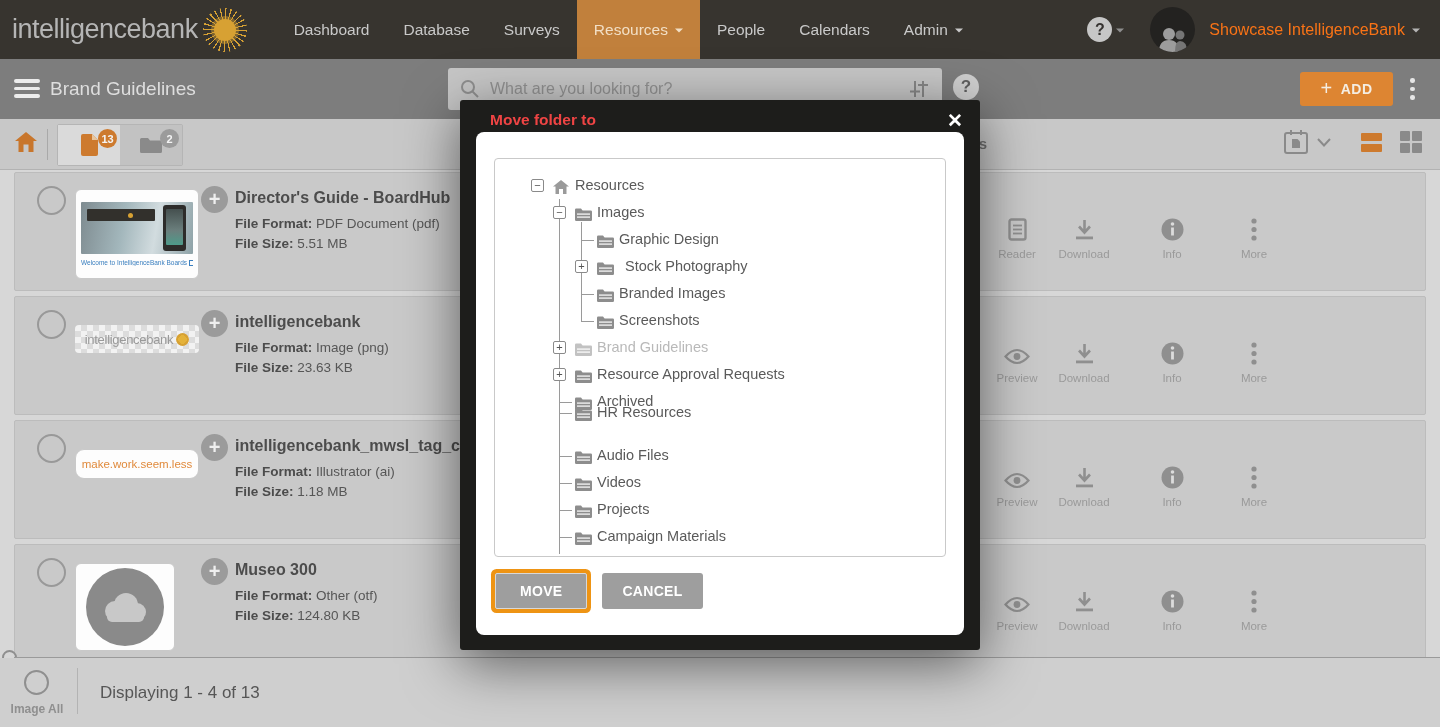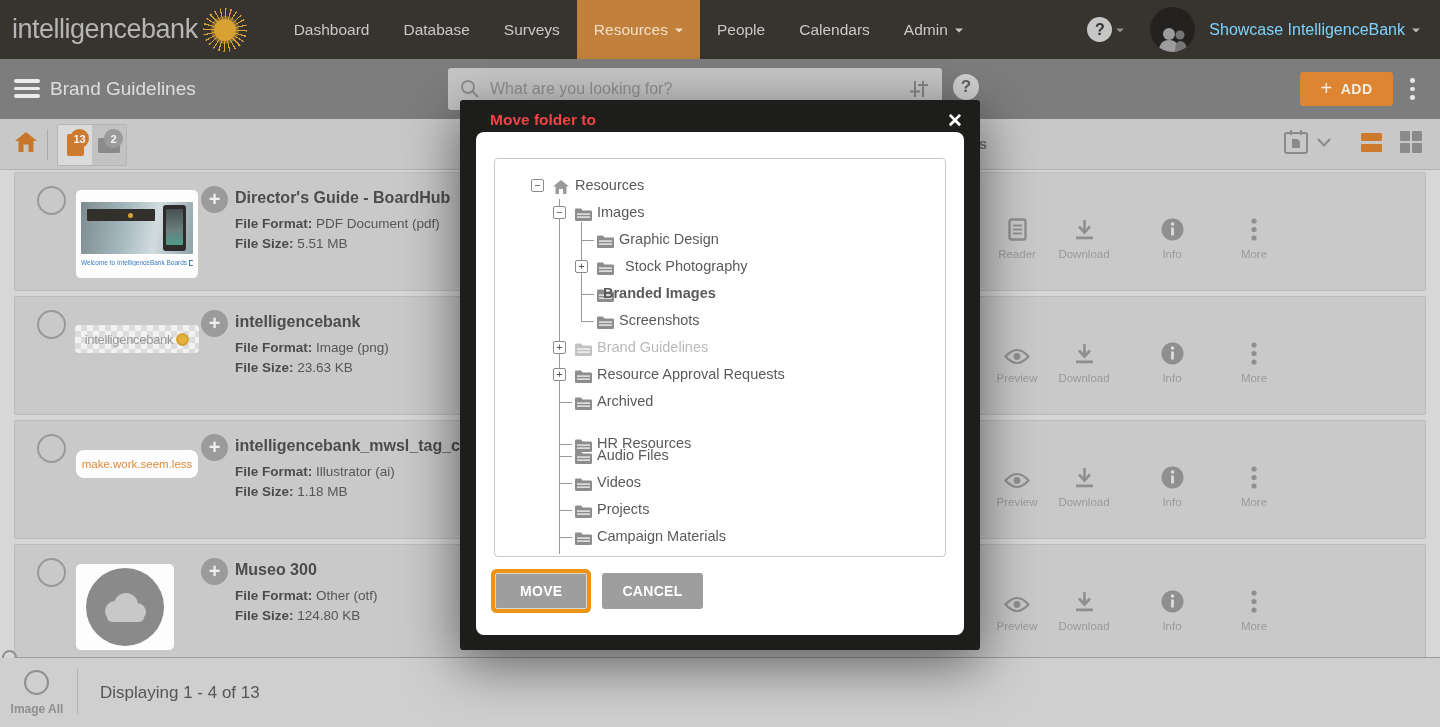--- a/index.html
+++ b/index.html
@@ -16,21 +16,21 @@
   .sun::after { content:""; position:absolute; left:11px; top:11px; width:22px; height:22px; border-radius:50%;
                 background:#d7a133; box-shadow:0 0 0 3px rgba(215,161,51,.45); }
   .topmenu { display:flex; align-items:stretch; height:59px; margin-left:30px;justify-content:space-between; }
   .topmenu-item { display:flex; align-items:center; padding:0 17px; color:#c9c9c9; font-size:15.5px; cursor:pointer; }
   .topmenu-item.active { background:#c1803c; color:#f2dfc6; }
   .caret { display:inline-block; width:0; height:0; border:4.5px solid transparent; border-top-color:currentColor; margin-left:7px; transform:translateY(2.5px); }
   .topnav-right { margin-left:auto; display:flex; align-items:center; margin-right:20px; }
   .help-circle { width:25px; height:25px; border-radius:50%; background:#c6c6c6; color:#353230; font-weight:bold; font-size:16px; display:flex; align-items:center; justify-content:center; }
   .help-caret { color:#8f8f8f; margin-left:4px; margin-right:26px; }
   .avatar { width:45px; height:45px; border-radius:50%; background:#232220; display:flex; align-items:flex-end; justify-content:center; overflow:hidden; margin-right:14px; }
-  .account-label { color:#7dd3fc; font-size:16px; }
+  .account-label { color:#f97316; font-size:16px; }
   .account-caret { color:#b5b5b5; }
 
   
   .toolbar { position:absolute; left:0; top:59px; width:1440px; height:60px; background:#7d7d7d; }
   .hamburger { position:absolute; left:14px; top:20px; width:26px; cursor:pointer; }
   .hamburger div { height:3.5px; background:#ececec; border-radius:2px; margin-bottom:4px; }
   .page-title { position:absolute; left:50px; top:19px; font-size:19px; color:#dedede; }
   .searchbox { position:absolute; left:448px; top:9px; width:494px; height:42px; background:#c6c6c6; border-radius:3px; display:flex; align-items:center; }
   .searchbox svg.mag { margin-left:12px; }
   .search-input { flex:1; margin-left:10px; border:none; outline:none; background:transparent; font-size:16px; color:#4a4a4a; font-family:"Liberation Sans",sans-serif; }
@@ -40,21 +40,21 @@
   .add-btn { position:absolute; left:1300px; top:13px; width:93px; height:34px; background:#dd8532; border:none; border-radius:3px; color:#f4ede2; font-weight:bold; font-size:14px; letter-spacing:.5px; display:flex; align-items:center; justify-content:center; cursor:pointer; font-family:"Liberation Sans",sans-serif; }
   .add-plus { font-weight:normal; font-size:20px; margin-right:8px; margin-top:-2px; }
   .kebab { position:absolute; left:1410px; top:19px; width:6px; cursor:pointer; }
   .kebab div { width:4.5px; height:4.5px; border-radius:50%; background:#e6e6e6; margin-bottom:4px; }
 
   
   .subbar { position:absolute; left:0; top:119px; width:1440px; height:51px; background:#c8c8c8; border-bottom:1px solid #b2b2b2; }
   .subbar .home { position:absolute; left:15px; top:13px; }
   .subbar .vdiv { position:absolute; left:47px; top:10px; width:1px; height:31px; background:#a9a9a9; }
   .seg-ctrl { position:absolute; left:57px; top:5px; display:flex; border:1px solid #b5b5b5; border-radius:2px; height:42px; }
-  .seg { width:34px; position:relative; display:flex; align-items:center; justify-content:center; cursor:pointer; }
+  .seg { width:62px; position:relative; display:flex; align-items:center; justify-content:center; cursor:pointer; }
   .seg.sel { background:#dadada; }
   .seg.unsel { background:#c2c2c2; }
   .badge { position:absolute; top:4px; right:3px; min-width:19px; height:19px; border-radius:10px; color:#f4f4f4; font-size:11px; font-weight:bold; display:flex; align-items:center; justify-content:center; padding:0 3px; }
   .badge.orange { background:#cd7a2e; }
   .badge.gray { background:#9b9b9b; }
   .actions-header { position:absolute; left:932px; top:16px; font-size:15px; font-weight:bold; color:#6f6f6f; }
   .subbar-right { position:absolute; right:18px; top:10px; display:flex; align-items:center; }
   .icon-btn { margin-left:18px; cursor:pointer; display:flex; align-items:center; }
   .listview div { width:21px; height:8px; background:#cd7a2e; border-radius:1px; margin:1.5px 0; }
   .gridview { width:22px; height:22px; display:grid; grid-template-columns:10px 10px; grid-gap:2px; }
@@ -532,21 +532,21 @@
               </svg></span>
             <span class="node-label" style="left: 124px; margin-left: 6px;">Stock Photography</span>
           </div>
           <div class="tree-row" style="top: 122px;">
             <span class="stub" style="left: 86px;"></span>
             <span class="node-icon" style="left: 102px;"><svg width="17" height="13" viewBox="0 0 17 13">
                 <path d="M0 1.8 Q0 0.6 1.2 0.6 H6 L7.6 2.6 H15.8 Q17 2.6 17 3.8 V11.8 Q17 13 15.8 13 H1.2 Q0 13 0 11.8 Z" fill="#8d8d8d"></path>
                 <rect x="2" y="5.4" width="13" height="1.4" fill="#fff" opacity=".85"></rect>
                 <rect x="2" y="8.4" width="13" height="1.4" fill="#fff" opacity=".85"></rect>
               </svg></span>
-            <span class="node-label" style="left: 108px; font-weight: bold;">Branded Images</span>
+            <span class="node-label" style="left: 124px;">Branded Images</span>
           </div>
           <div class="tree-row" style="top: 149px;">
             <span class="stub" style="left: 86px;"></span>
             <span class="node-icon" style="left: 102px;"><svg width="17" height="13" viewBox="0 0 17 13">
                 <path d="M0 1.8 Q0 0.6 1.2 0.6 H6 L7.6 2.6 H15.8 Q17 2.6 17 3.8 V11.8 Q17 13 15.8 13 H1.2 Q0 13 0 11.8 Z" fill="#8d8d8d"></path>
                 <rect x="2" y="5.4" width="13" height="1.4" fill="#fff" opacity=".85"></rect>
                 <rect x="2" y="8.4" width="13" height="1.4" fill="#fff" opacity=".85"></rect>
               </svg></span>
             <span class="node-label" style="left: 124px;">Screenshots</span>
           </div>
@@ -570,21 +570,21 @@
           </div>
           <div class="tree-row" style="top: 230px;">
             <span class="stub" style="left: 64px;"></span>
             <span class="node-icon" style="left: 80px;"><svg width="17" height="13" viewBox="0 0 17 13">
                 <path d="M0 1.8 Q0 0.6 1.2 0.6 H6 L7.6 2.6 H15.8 Q17 2.6 17 3.8 V11.8 Q17 13 15.8 13 H1.2 Q0 13 0 11.8 Z" fill="#8d8d8d"></path>
                 <rect x="2" y="5.4" width="13" height="1.4" fill="#fff" opacity=".85"></rect>
                 <rect x="2" y="8.4" width="13" height="1.4" fill="#fff" opacity=".85"></rect>
               </svg></span>
             <span class="node-label" style="left: 102px;">Archived</span>
           </div>
-          <div class="tree-row" style="top: 272px; text-decoration: underline;">
+          <div class="tree-row" style="top: 241px; text-decoration: underline;">
             <span class="stub" style="left: 64px;"></span>
             <span class="node-icon" style="left: 80px;"><svg width="17" height="13" viewBox="0 0 17 13">
                 <path d="M0 1.8 Q0 0.6 1.2 0.6 H6 L7.6 2.6 H15.8 Q17 2.6 17 3.8 V11.8 Q17 13 15.8 13 H1.2 Q0 13 0 11.8 Z" fill="#8d8d8d"></path>
                 <rect x="2" y="5.4" width="13" height="1.4" fill="#fff" opacity=".85"></rect>
                 <rect x="2" y="8.4" width="13" height="1.4" fill="#fff" opacity=".85"></rect>
               </svg></span>
             <span class="node-label" style="left: 102px;">HR Resources</span>
           </div>
           <div class="tree-row" style="top: 284px;">
             <span class="stub" style="left: 64px;"></span>

